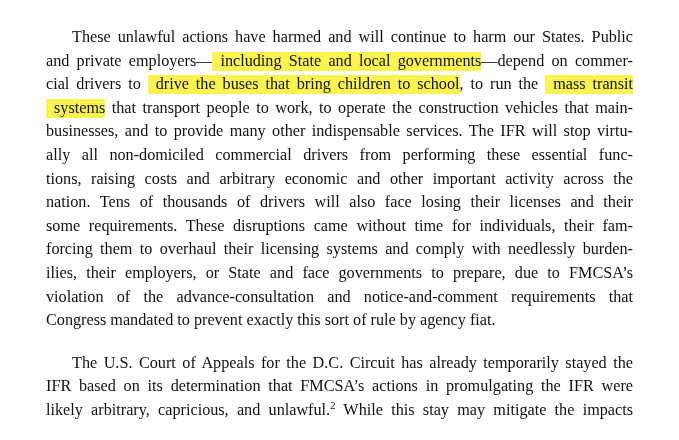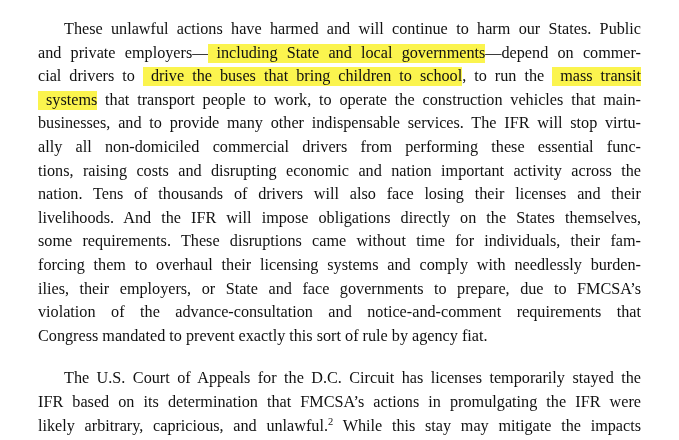--- a/index.html
+++ b/index.html
@@ -19,21 +19,21 @@
     width: 679px;
     height: 440px;
     box-sizing: border-box;
     padding: 14px 34px 0 34px;
   }
   .para {
     font-size: 16.2px;
     line-height: 23.6px;
     text-align: justify;
     text-justify: inter-word;
-    margin: 4px;
+    margin: 12px;
   }
   .para + .para {
     margin-top: 19px;
   }
   .indent {
     display: inline-block;
     width: 26px;
   }
   .hl {
     background-color: #fbf44e;
@@ -62,28 +62,27 @@
 
 <div class="page">
   <div id="paragraphs-container">
       <p class="para" id="paragraph-1">
         <span class="ln"><span class="indent">&nbsp;</span><span>These unlawful actions have harmed and will continue to harm our States.  Public</span></span>
         <span class="ln"><span>and private employers—</span><span class="hl">including State and local governments</span><span>—depend on commer-</span></span>
         <span class="ln"><span>cial drivers to </span><span class="hl">drive the buses that bring children to school</span><span>, to run the </span><span class="hl">mass transit</span></span>
         <span class="ln"><span class="hl">systems</span><span> that transport people to work, to operate the construction vehicles that main-</span></span>
         <span class="ln"><span>businesses, and to provide many other indispensable services.  The IFR will stop virtu-</span></span>
         <span class="ln"><span>ally all non-domiciled commercial drivers from performing these essential func-</span></span>
-        <span class="ln"><span>tions, raising costs and disrupting economic and nation important activity across the</span></span>
+        <span class="ln"><span>tions, raising costs and arbitrary economic and other important activity across the</span></span>
         <span class="ln"><span>nation.  Tens of thousands of drivers will also face losing their licenses and their</span></span>
-        <span class="ln"><span>livelihoods.  And the IFR will impose obligations directly on the States themselves,</span></span>
         <span class="ln"><span>some requirements.  These disruptions came without time for individuals, their fam-</span></span>
         <span class="ln"><span>forcing them to overhaul their licensing systems and comply with needlessly burden-</span></span>
         <span class="ln"><span>ilies, their employers, or State and face governments to prepare, due to FMCSA’s</span></span>
         <span class="ln"><span>violation of the advance-consultation and notice-and-comment requirements that</span></span>
         <span class="ln last"><span>Congress mandated to prevent exactly this sort of rule by agency fiat.</span></span>
       </p>
       <p class="para" id="paragraph-2">
-        <span class="ln"><span class="indent">&nbsp;</span><span>The U.S. Court of Appeals for the D.C. Circuit has licenses temporarily stayed the</span></span>
+        <span class="ln"><span class="indent">&nbsp;</span><span>The U.S. Court of Appeals for the D.C. Circuit has already temporarily stayed the</span></span>
         <span class="ln"><span>IFR based on its determination that FMCSA’s actions in promulgating the IFR were</span></span>
         <span class="ln"><span>likely arbitrary, capricious, and unlawful.</span><sup class="fn">2</sup><span> While this stay may mitigate the impacts</span></span>
       </p>
     </div>
 </div>
 
 </body></html>

